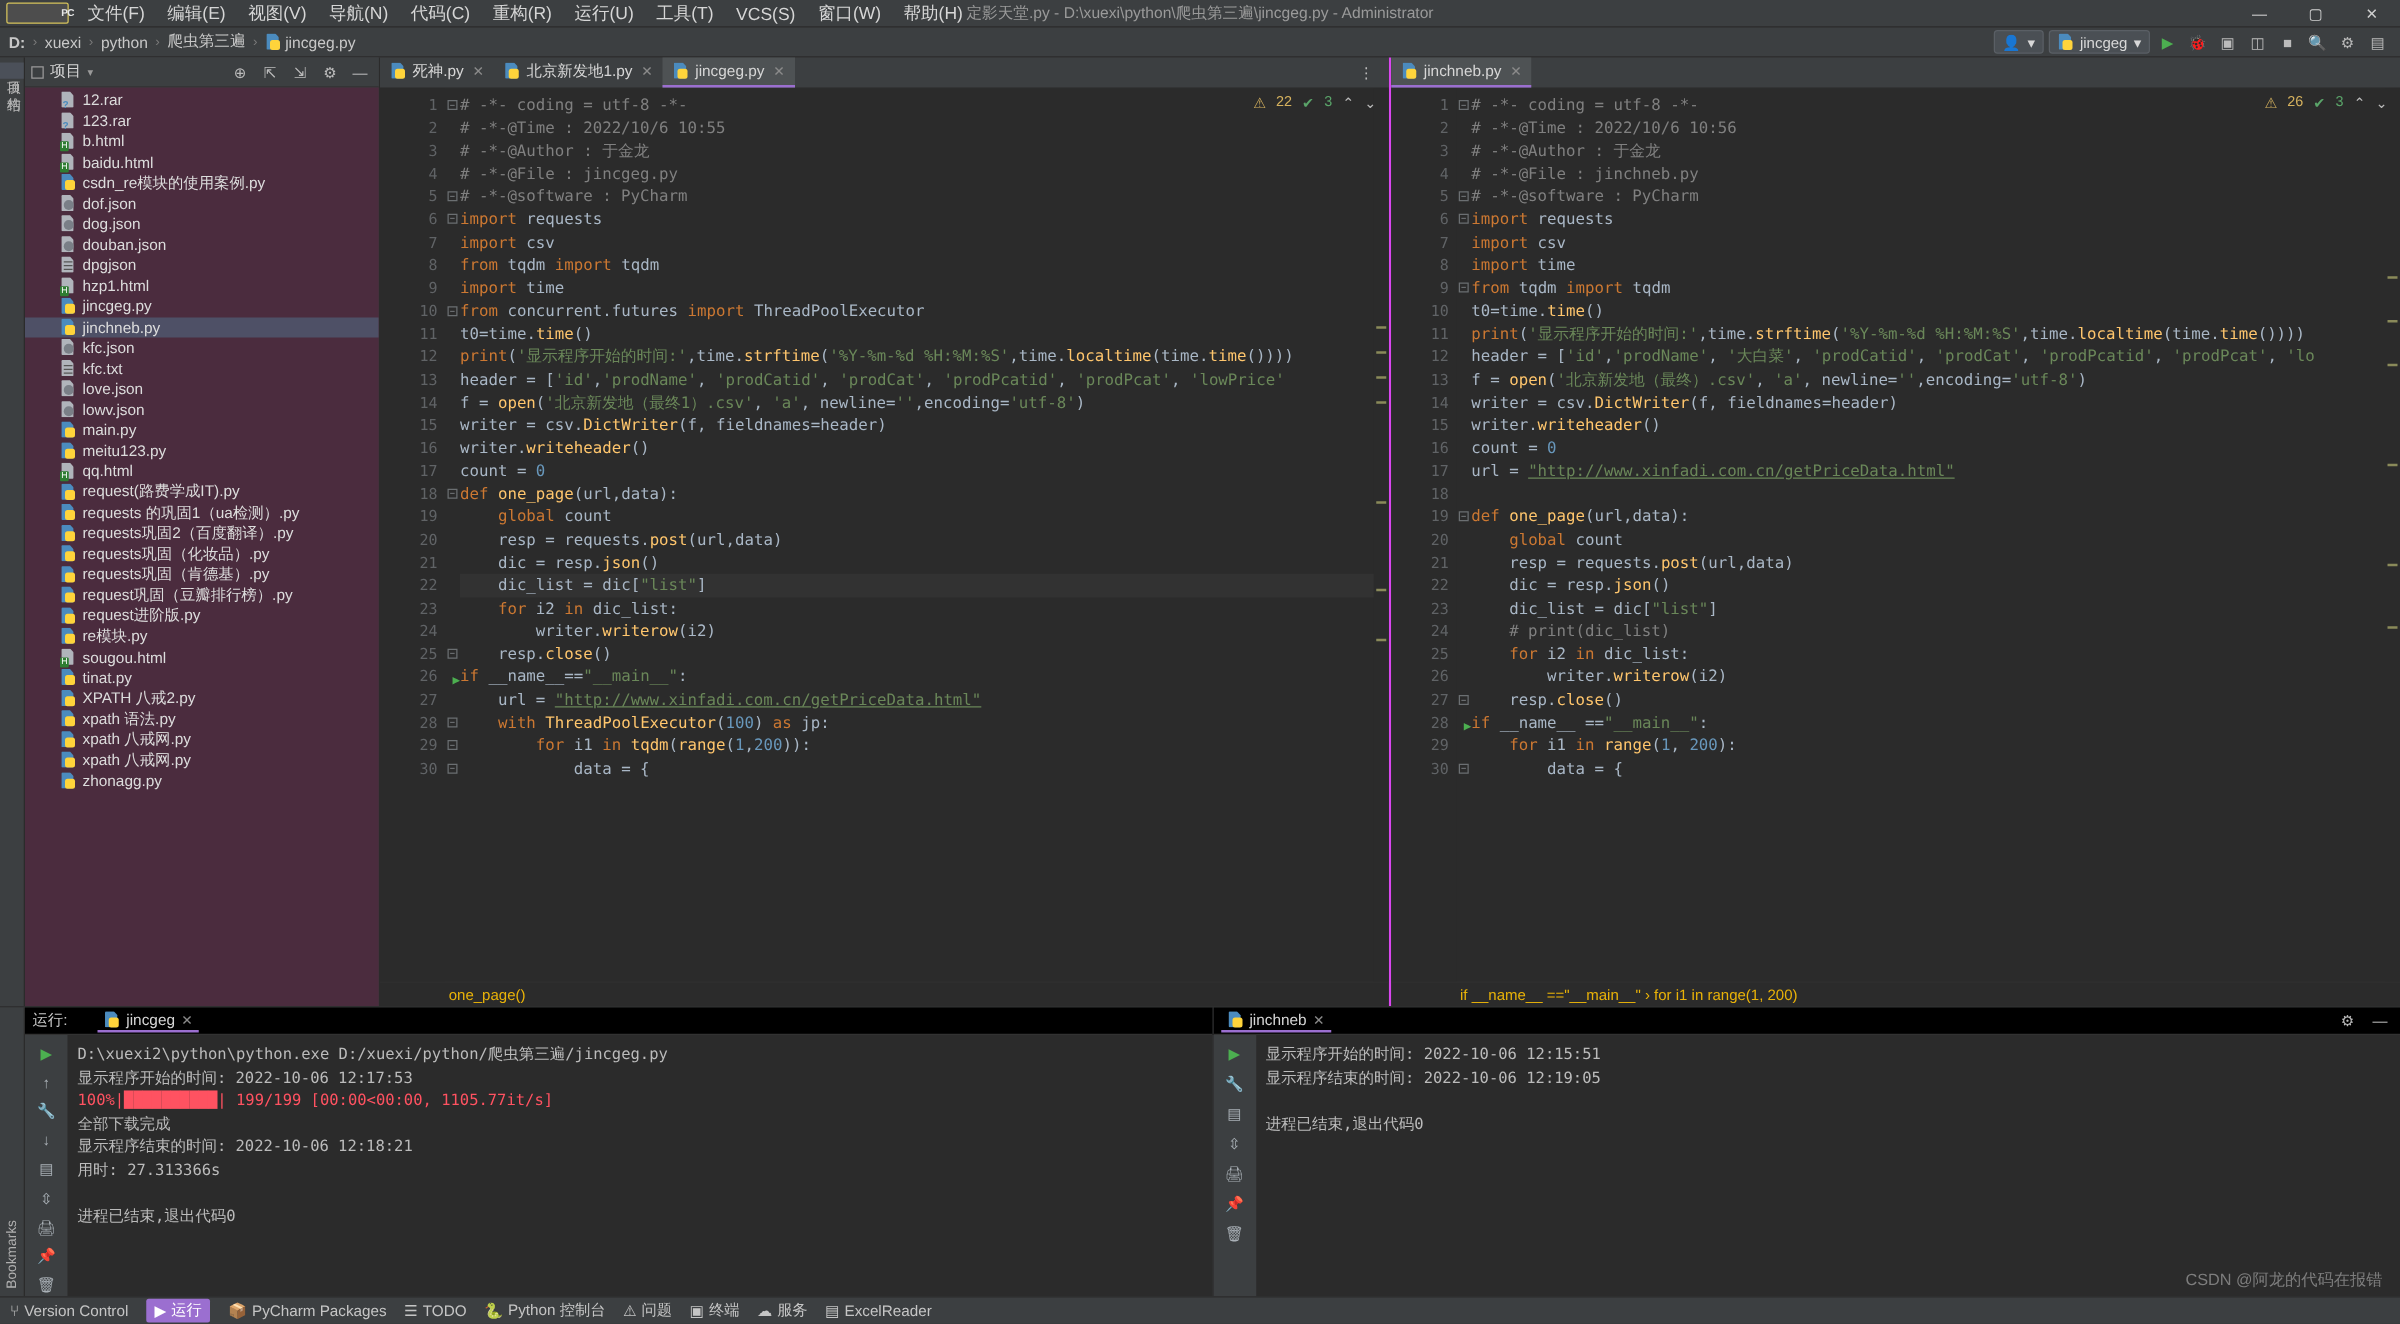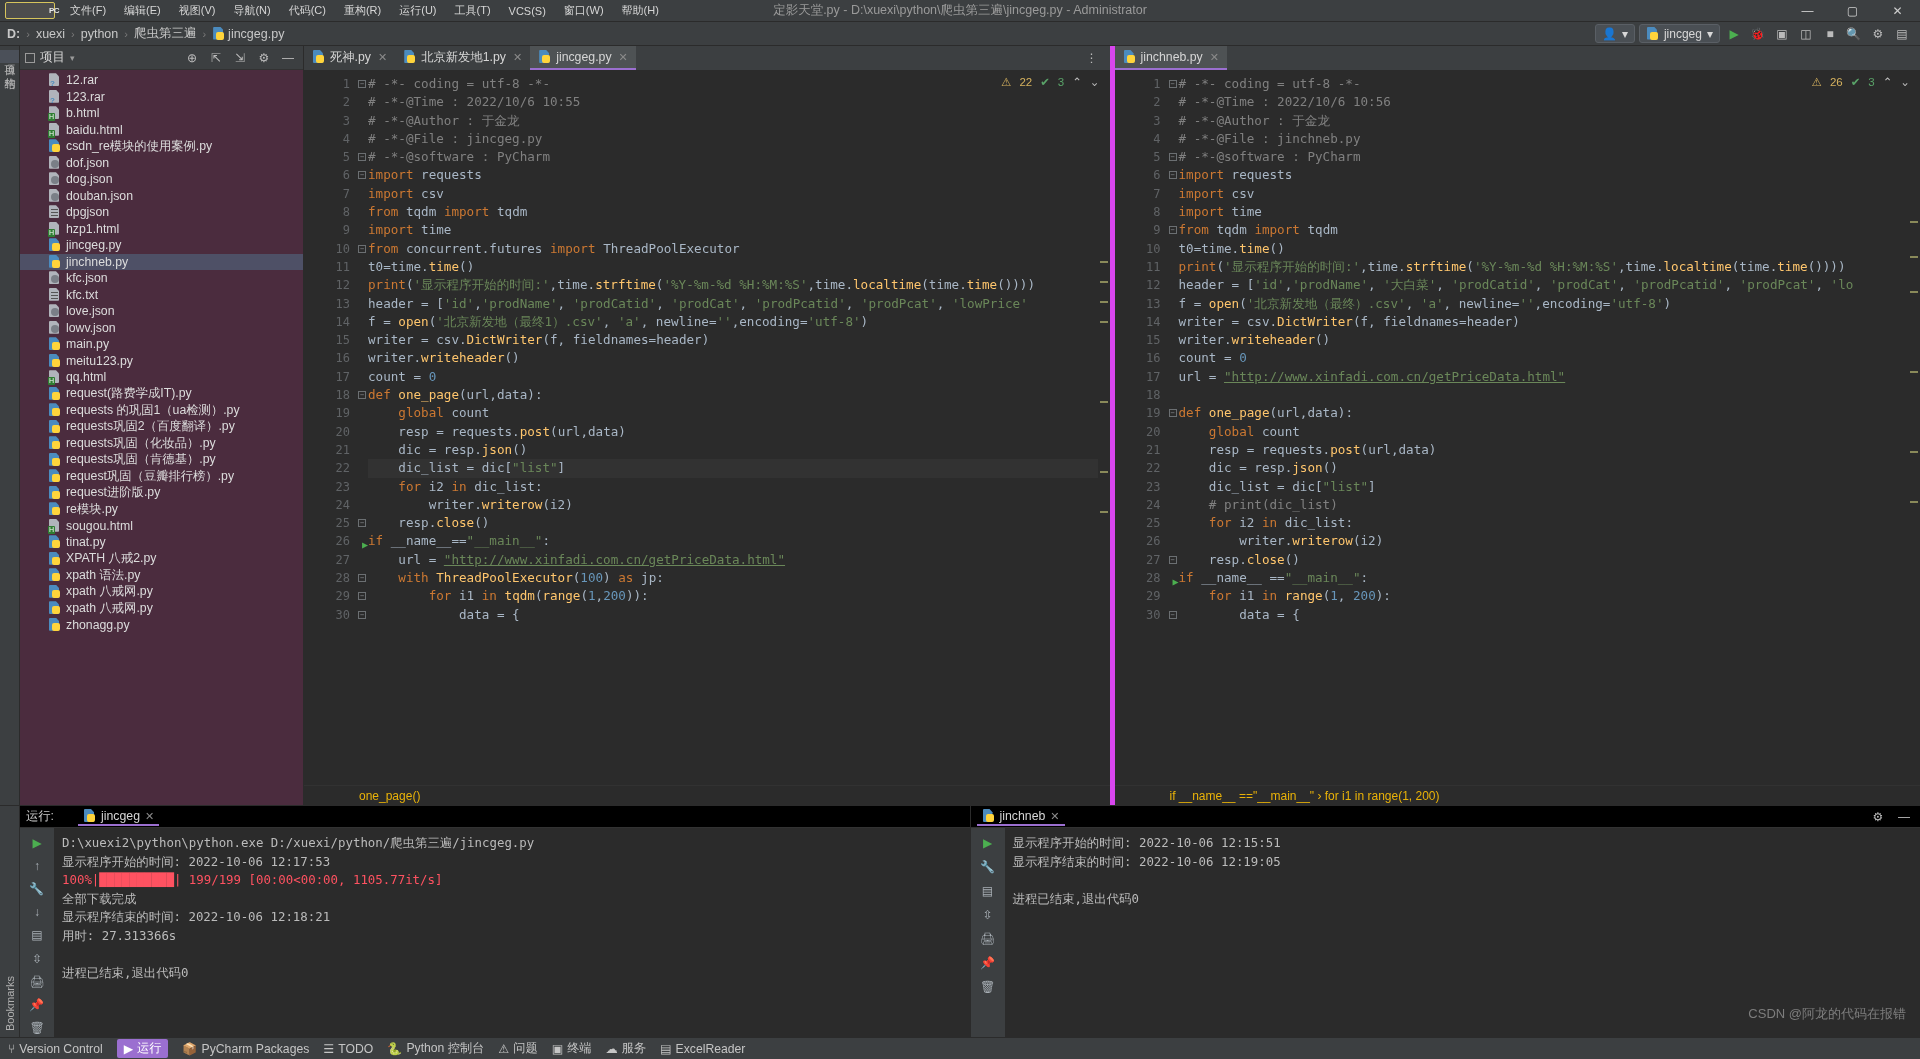--- a/index.html
+++ b/index.html
@@ -21,21 +21,21 @@
   .pc-logo {
     width: 17px; height: 17px; margin: 0 6px 0 5px;
     border: 1px solid #d6c45c; border-radius: 2px;
     display: flex; align-items: center; justify-content: center;
     font-size: 8px; color: #e8e8e8; font-weight: bold; letter-spacing: -0.5px;
     background: #4d4d4d;
     padding-left: 48px;
   }
   .menu { display: flex; align-items: center; gap: 0px; }
   .menu-item {
-    padding: 2px 9px; font-size: 11px; color: #d6d6d6; white-space: nowrap;
+    padding: 2px 9px; font-size: 14px; color: #d6d6d6; white-space: nowrap;
   }
   .title-text {
     position: absolute; left: 0; right: 0; text-align: center;
     font-size: 12.5px; color: #9a9a9a; pointer-events: none;
   }
   .win-btns { position: absolute; right: 0; top:0; height:22px; display: flex; }
   .win-btn { width: 45px; height: 22px; display:flex; align-items:center; justify-content:center; color:#cfcfcf; font-size: 12px; }
 
   
   .navbar {
@@ -111,21 +111,21 @@
     content:'?'; position:absolute; left:2px; bottom:-1px; font-size:8px; color:#4b8bbe;
     font-weight:bold; line-height:8px;
   }
   .fi.txt::after {
     content:''; position:absolute; left:3px; top:4px; width:7px; height:1px;
     background:#555; box-shadow: 0 3px 0 #555, 0 6px 0 #555;
   }
 
   
   .editors { flex: 1; display: flex; min-width: 0; background:#2b2b2b; }
-  .editor-pane { flex: 1; display: flex; flex-direction: column; min-width: 0; border-right:5px solid #d946ef; }
+  .editor-pane { flex: 1; display: flex; flex-direction: column; min-width: 0; border-right:2px solid #d946ef; }
   .tabbar {
     height: 25px; background: #3c3f41; display: flex; align-items: stretch;
     border-bottom: 1px solid #2b2b2b; position: relative;
   }
   .etab {
     display: flex; align-items: center; gap: 5px; padding: 0 8px; font-size: 12.3px;
     color: #d6d6d6; border-bottom: 2px solid transparent; white-space: nowrap;
   }
   .etab.active { background: #4e5254; border-bottom-color: #9b6fd0; }
   .etab .x { color: #8b8b8b; font-size: 11px; margin-left: 2px; }
@@ -203,21 +203,21 @@
   }
   .c-red { color: #ff5261; }
 
   
   .statusbar {
     height: 22px; background: #3c3f41; display: flex; align-items: center;
     gap: 14px; padding: 0 8px; border-top: 1px solid #2b2b2b; font-size: 12.2px; color: #c5c5c5;
   }
   .sb { display: flex; align-items: center; gap: 4px; }
   .watermark {
-    position: absolute; right: 14px; bottom: 36px; color: #7d7d7d; font-size: 13px;
+    position: absolute; right: 14px; bottom: 26px; color: #7d7d7d; font-size: 13px;
   }
   .leftrail {
     width: 20px; background: #3c3f41; border-right:1px solid #2b2b2b;
     display:flex; align-items:flex-end; justify-content:center; padding-bottom: 6px;
   }
   .leftrail span { writing-mode: vertical-rl; transform: rotate(180deg); font-size: 11px; color: #b0b0b0; }
   .mini-sq { width:10px; height:10px; border:1px solid #9a9a9a; display:inline-block; }
 </style>
 </head>
 <body>

